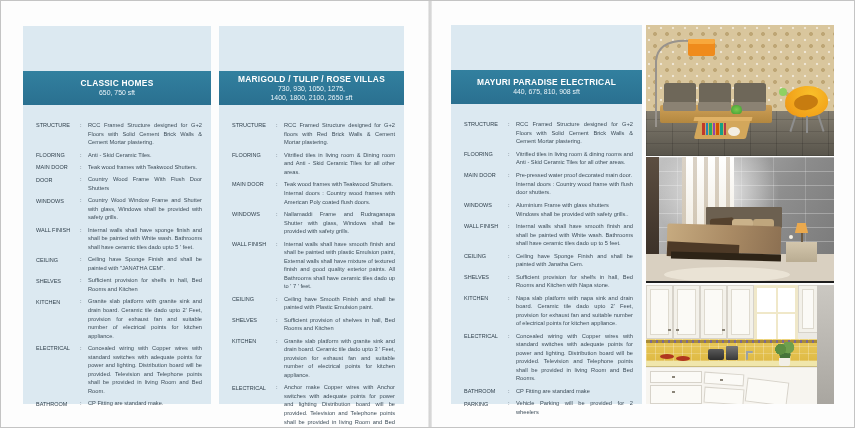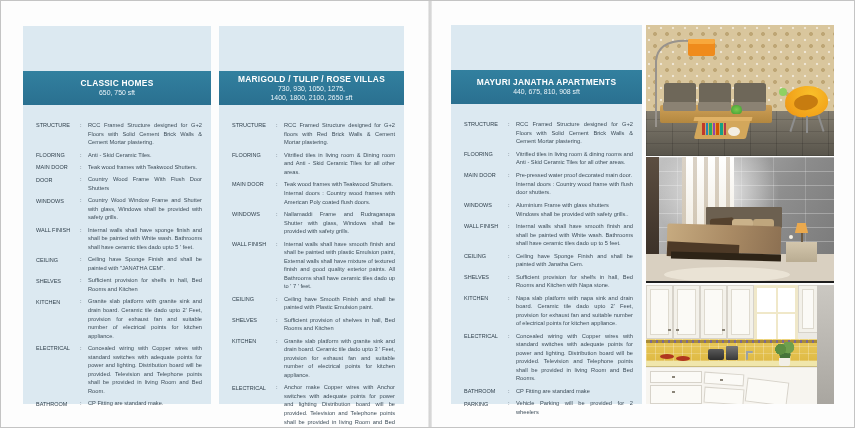--- a/index.html
+++ b/index.html
@@ -287,21 +287,21 @@
           <div class="spec-colon">:</div>
           <div class="spec-text">
             <div class="spec-par">Anchor make Copper wires with Anchor switches with adequate points for power and lighting Distribution board will be provided. Television and Telephone points shall be provided in living  Room and Bed Room.</div>
           </div>
         </div>
       </div>
   </section>
 
   <section class="panel" id="col2">
     <header class="banner">
-      <div class="banner-title">MAYURI JANATHA APARTMENTS</div>
+      <div class="banner-title">MAYURI PARADISE ELECTRICAL</div>
       <div class="banner-sub">
           <div>440, 675, 810, 908 sft</div>
         </div>
     </header>
     <div class="spec-list">
         <div class="spec-row">
           <div class="spec-label">STRUCTURE</div>
           <div class="spec-colon">:</div>
           <div class="spec-text">
             <div class="spec-par">RCC  Framed Structure designed for G+2  Floors with Solid Cement Brick  Walls  &amp; Cement  Mortar plastering.</div>

